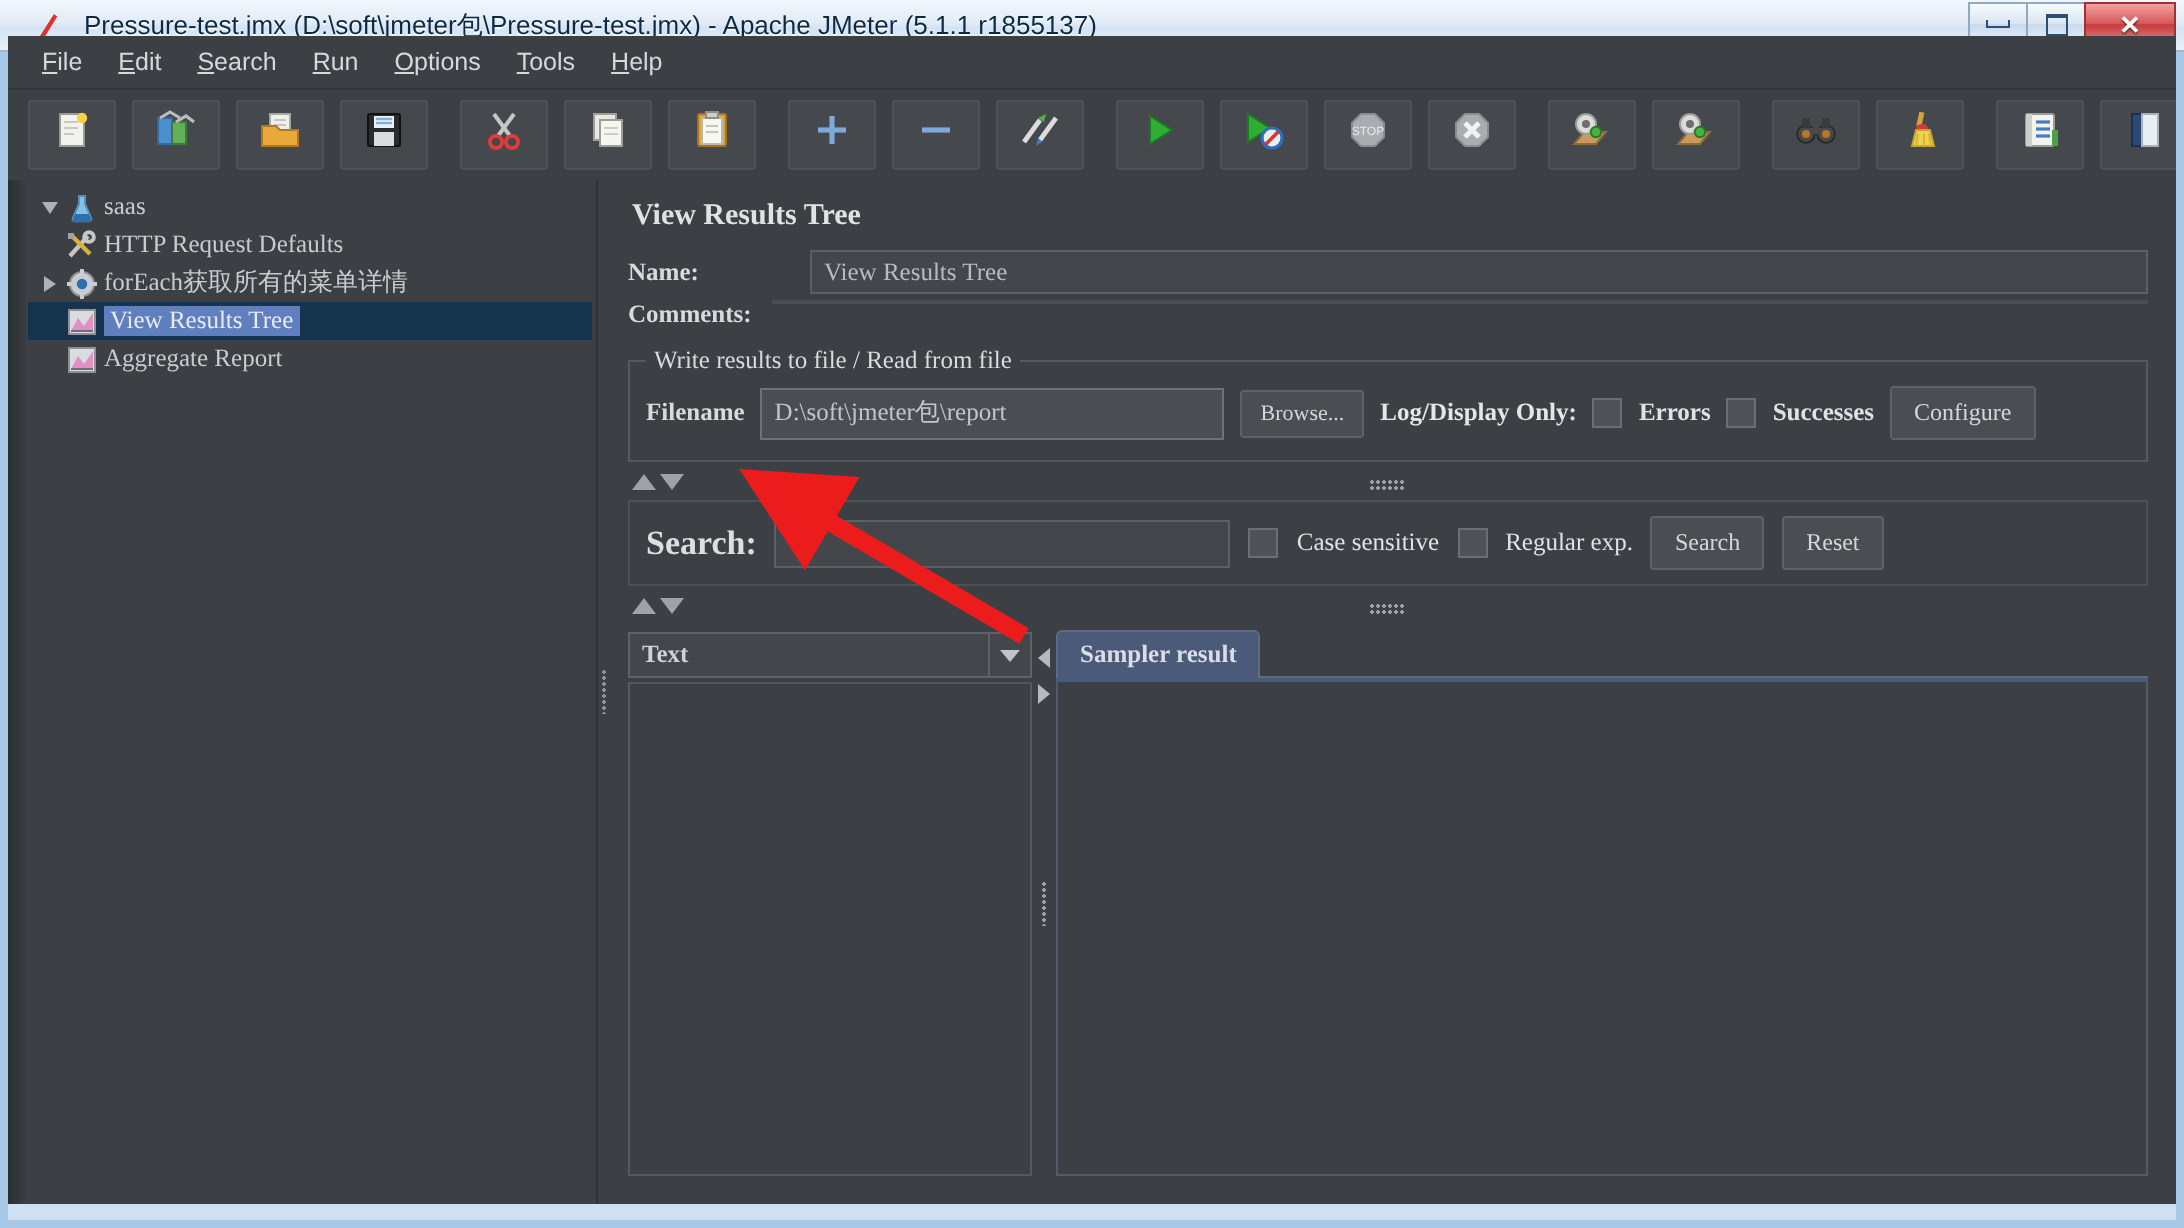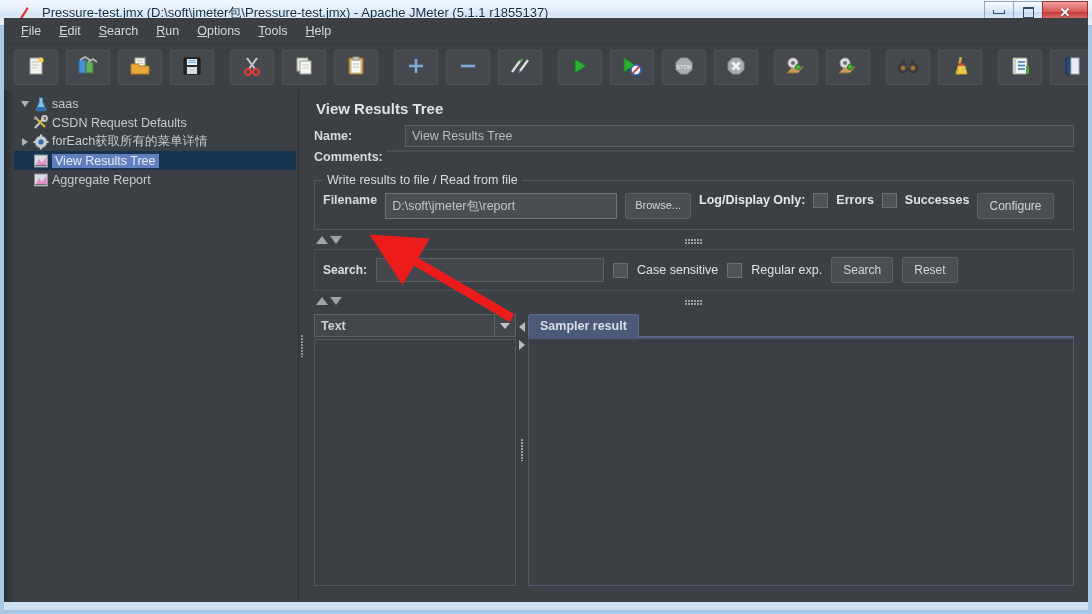--- a/index.html
+++ b/index.html
@@ -101,20 +101,21 @@
     position: relative;
     flex: 0 0 auto;
   }
   .tb-sep { width: 8px; flex: 0 0 auto; }
 
   
   .content {
     position: absolute; left: 0; top: 72px;
     width: 1084px; height: 512px;
     display: flex;
+    font-family: Liberation Serif, serif;
   }
   .tree-panel {
     width: 294px; background: #3c4045;
     position: relative;
     border-right: 1px solid #2e3236;
     overflow: hidden;
   }
   .tree-scroll-l {
     position: absolute; left: 0; top: 0; width: 9px; height: 100%;
     background: linear-gradient(to right,#2a2e32,#3a3e43);
@@ -189,21 +190,21 @@
     margin-top: 10px;
     position: relative;
     padding: 12px 8px 10px 8px;
   }
   .groupbox > .gb-title {
     position: absolute; top: -8px; left: 8px;
     background: #3c4045; padding: 0 4px;
     font-size: 12.5px; color: #d8dadc;
     white-space: nowrap;
   }
-  .gb-row { display: flex; gap: 8px; }
+  .gb-row { display: flex; align-items: center; gap: 8px; }
   .filename-lbl { font-size: 12.5px; color: #d8dadc; font-weight: bold; }
   .filename-input {
     width: 232px; height: 26px;
     background: #4a4e53;
     border: 1px solid #6d7277;
     color: #c3c6c9; font-size: 12.5px;
     display: flex; align-items: center; padding-left: 6px;
     box-sizing: border-box;
   }
   .btn {
@@ -242,21 +243,21 @@
   }
 
   
   .searchbar {
     border: 1px solid #4d5156;
     background: #3c4045;
     display: flex; align-items: center;
     padding: 7px 8px;
     gap: 9px;
   }
-  .search-lbl { font-size: 12px; color: #dcdee0; font-weight: bold;}
+  .search-lbl { font-size: 17px; color: #dcdee0; font-weight: bold;}
   .search-input {
     width: 228px; height: 24px;
     background: #43474c; border: 1px solid #5b6065;
     box-sizing: border-box;
   }
 
   
   .bottom-area {
     display: flex; margin-top: 4px; height: 272px;
   }
@@ -612,21 +613,21 @@
           <div class="tree-row">
             <span class="tw"></span>
             <span class="ticon">
               <svg width="17" height="16" viewBox="0 0 17 16">
                 <line x1="3" y1="13" x2="12" y2="3" stroke="#c7c7c7" stroke-width="2.2"></line>
                 <circle cx="12.5" cy="3.5" r="2.4" fill="none" stroke="#c7c7c7" stroke-width="2"></circle>
                 <line x1="4" y1="3" x2="13" y2="12" stroke="#d8b23a" stroke-width="2.2"></line>
                 <rect x="2" y="1.5" width="3" height="3" fill="#9aa0a6"></rect>
               </svg>
             </span>
-            <span class="tree-label">CSDN Request Defaults</span>
+            <span class="tree-label">HTTP Request Defaults</span>
           </div>
 
           <div class="tree-row">
             <span class="tw">
                 <span class="tri-right"></span>
               </span>
             <span class="ticon">
               <svg width="16" height="16" viewBox="0 0 16 16">
                 <circle cx="8" cy="8" r="6" fill="#c9cdd1" stroke="#8d9196"></circle>
                 <circle cx="8" cy="8" r="2.6" fill="#2f6fb0"></circle>

